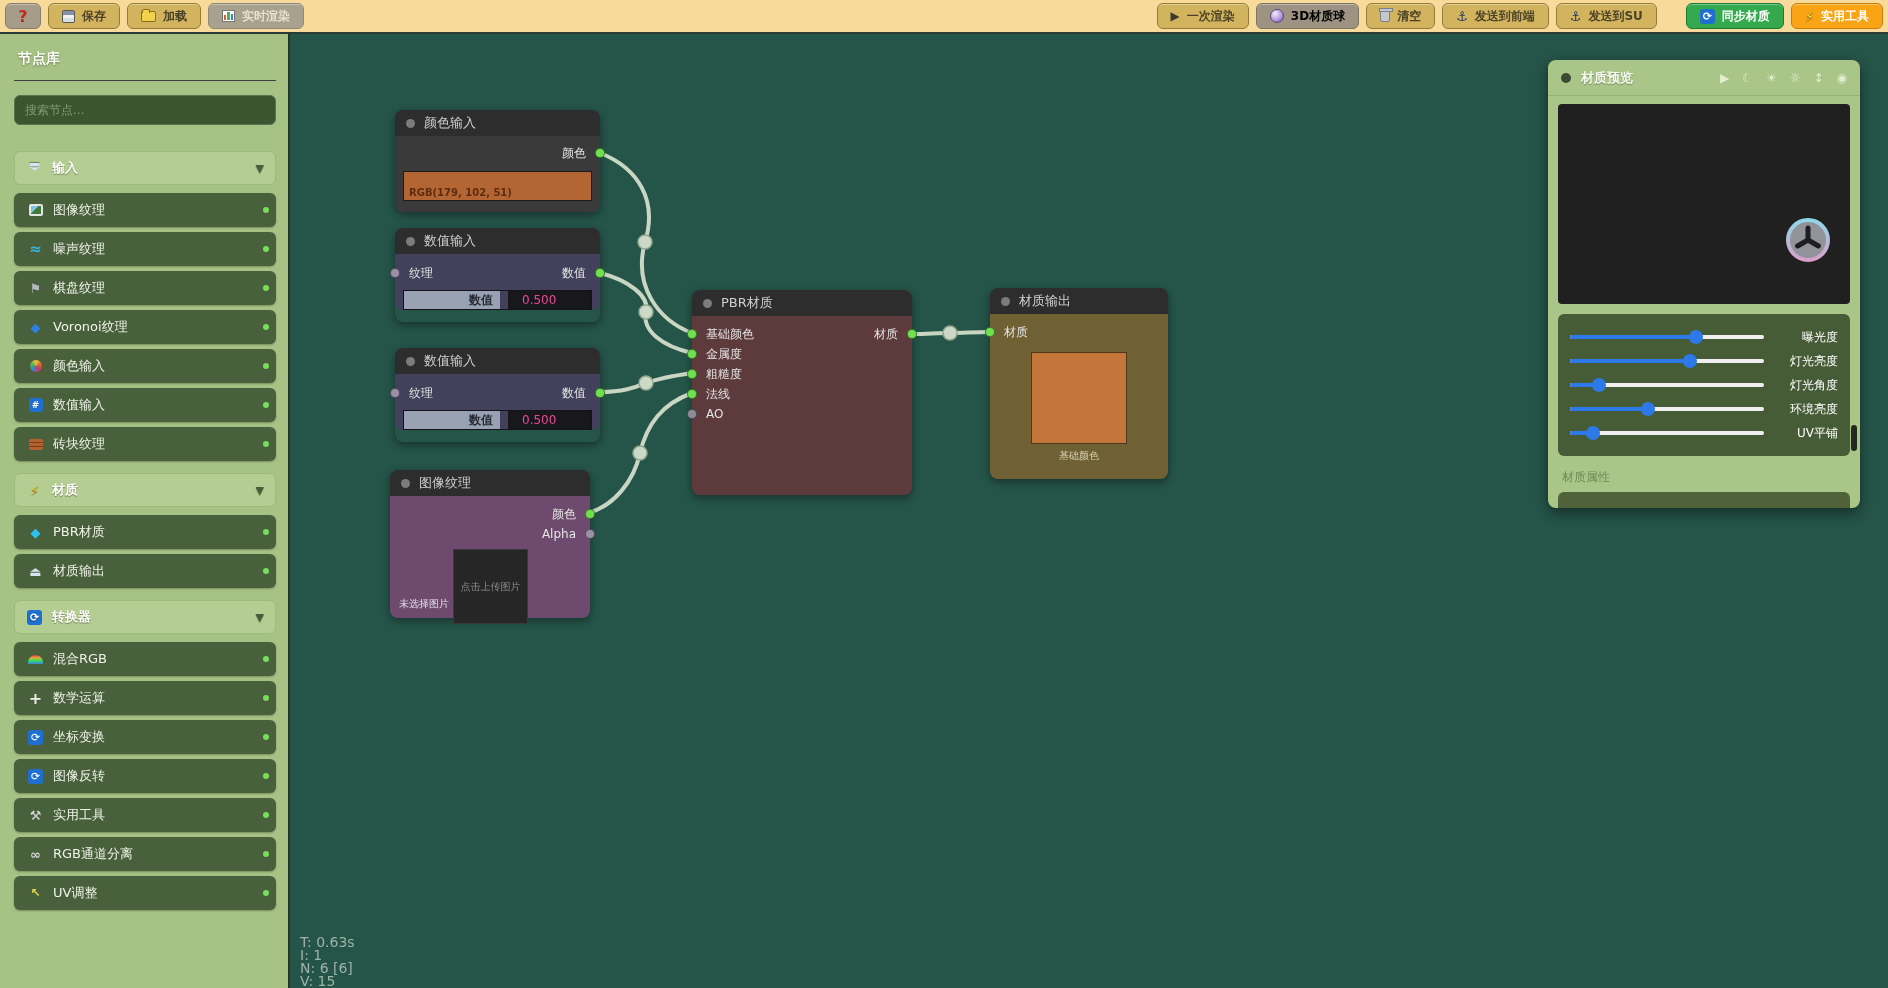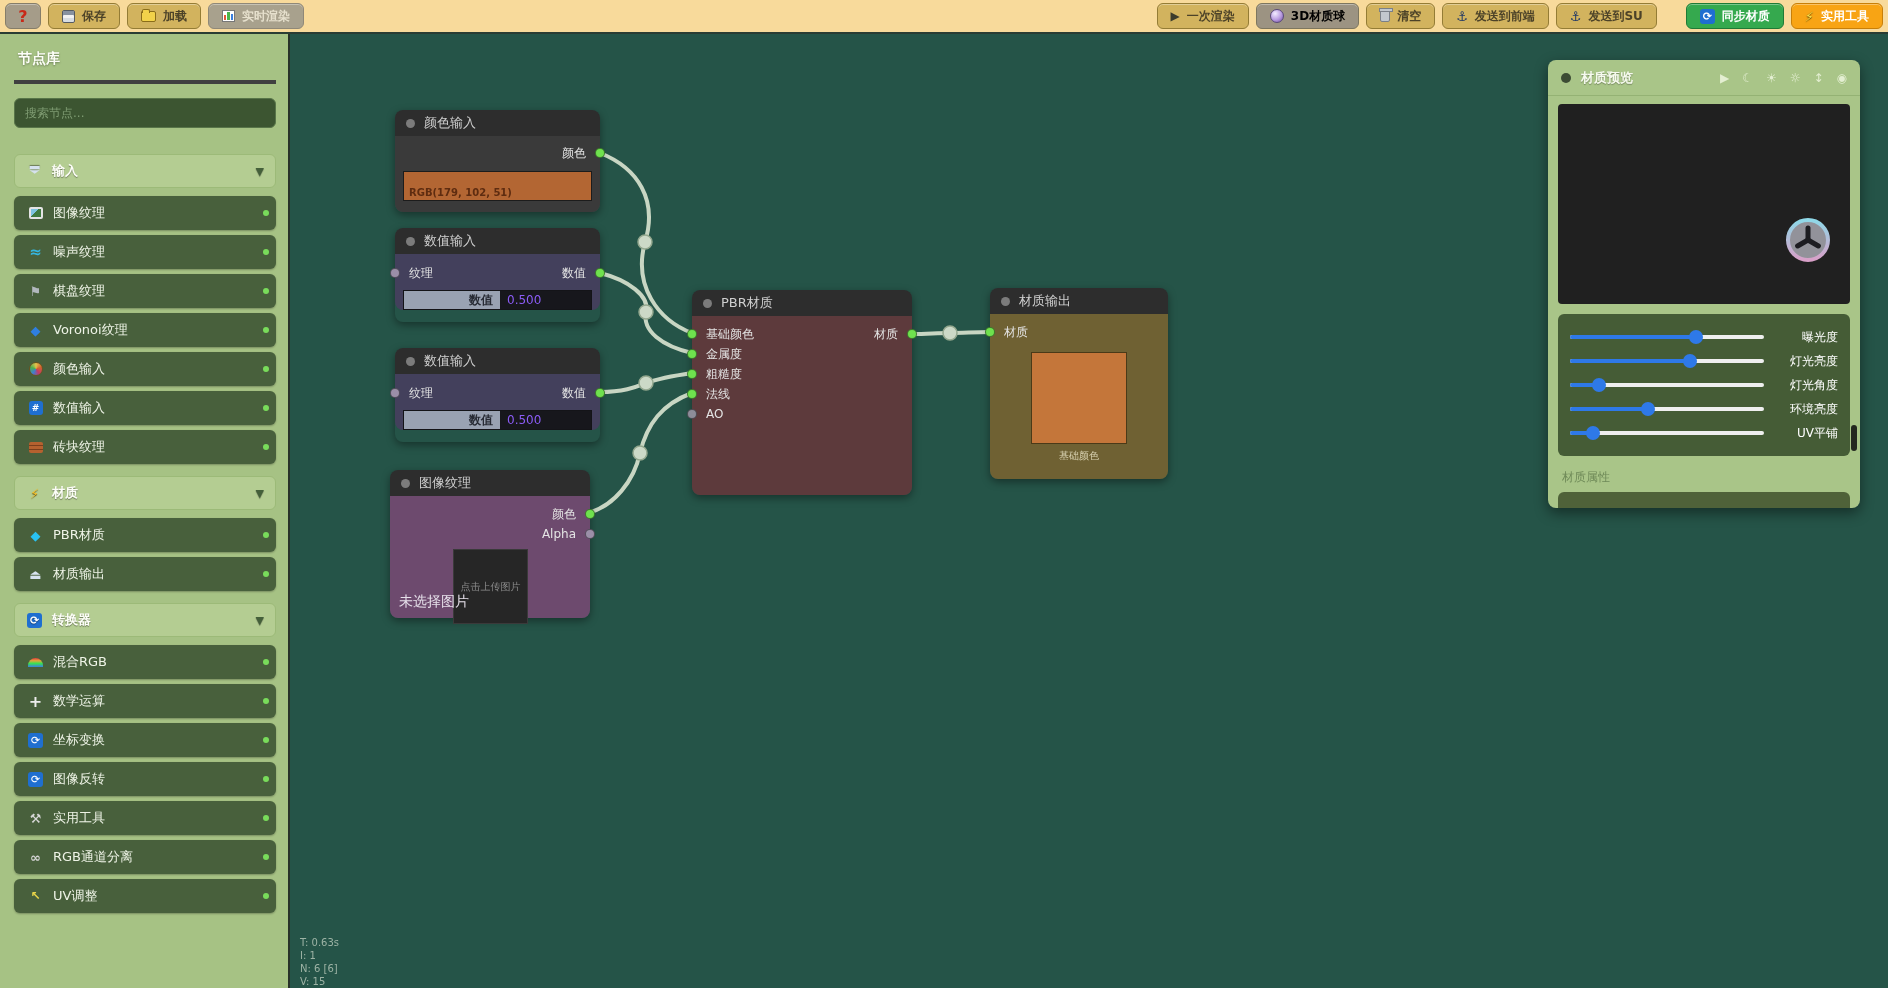--- a/index.html
+++ b/index.html
@@ -36,21 +36,21 @@
   .ic-trash{ width:10px; height:12px; background:#c2c8ce; border:1px solid #7a8088; border-radius:1px 1px 2px 2px; position:relative;}
   .ic-trash::before{ content:""; position:absolute; top:-3px; left:-2px; width:12px; height:2px; background:#c2c8ce; border:1px solid #7a8088;}
   .ic-send{ color:#243a66; font-size:13px;}
   .ic-syncsq{ width:15px; height:15px; background:#1f6fd0; border-radius:3px; color:#fff; font-size:11px;
     display:flex; align-items:center; justify-content:center;}
   .ic-bolt{ color:#ffe24a; text-shadow:0 0 1px #6a4a00, 0 1px 1px #6a4a00; font-size:13px;}
   
   .sidebar{ position:absolute; top:34px; left:0; width:290px; height:954px;
     background:#a6c284; border-right:2px solid #273229; z-index:50; padding:8px 12px 0 14px; overflow:hidden;}
   .sb-title{ color:#fdfef8; font-weight:bold; font-size:14px; padding:8px 4px 12px;
-    border-bottom:4px solid #404040; text-shadow:0 1px 2px rgba(0,0,0,.35);}
+    border-bottom:1px solid #404040; text-shadow:0 1px 2px rgba(0,0,0,.35);}
   .sb-search{ margin:14px 0; width:100%; height:30px; background:#3c5531; border:1px solid #587549;
     border-radius:6px; color:#cfe0c4; font-size:12px; padding:0 10px; font-family:inherit;}
   .sb-search::placeholder{ color:#7f9c72;}
   .sec-head{ display:flex; align-items:center; gap:9px; background:#b4cd92; border:1px solid #9cba78;
     border-radius:6px; height:34px; padding:0 11px; color:#fdfef8; font-weight:bold; font-size:13px;
     text-shadow:0 1px 1px rgba(0,0,0,.4); margin:12px 0 8px; cursor:default;}
   .chev{ margin-left:auto; color:#44603a; font-size:11px;}
   .node-item{ display:flex; align-items:center; gap:9px; background:#48603c; border-radius:6px; height:34px;
     padding:0 18px 0 13px; color:#eef3e6; font-size:13px; margin-bottom:5px; position:relative;
     box-shadow:0 1px 2px rgba(0,0,0,.28); cursor:default;}
@@ -91,29 +91,29 @@
   .prow.right{ justify-content:flex-end;}
   .port{ width:10px; height:10px; border-radius:50%; position:absolute; top:50%;
     transform:translateY(-50%); border:1px solid rgba(0,0,0,.45); cursor:crosshair;}
   .port.in{ left:-5px;} .port.out{ right:-5px;}
   .port.g{ background:#6fe14e;} .port.gr{ background:#8d8d99;} .port.pu{ background:#9b8fa8;}
   .swatch{ margin:7px 8px 10px; height:30px; border:1px solid #1c1c1c; display:flex;
     align-items:flex-end; padding:2px 5px; font-size:10px; color:#5e2c10; font-weight:bold; cursor:pointer;}
   .vrow{ display:flex; margin:6px 8px 12px; height:20px; border:1px solid #141418; cursor:text;}
   .vlabel{ background:#99a2b2; color:#272b34; flex:0 0 96px; text-align:right; padding-right:7px;
     font-weight:bold; font-size:12px; line-height:18px;}
-  .vvalue{ background:#17171c; color:#8b5cf6; flex:1; padding-left:7px; font-size:12px; line-height:18px;}
+  .vvalue{ background:#17171c; color:#ec4899; flex:1; padding-left:14px; font-size:12px; line-height:18px;margin-left:8px;}
   .upload{ position:absolute; left:63px; top:53px; width:75px; height:75px; background:#262626;
     border:1px solid #3a3a3a; display:flex; align-items:center; justify-content:center;
     color:#8b8b8b; font-size:10px; cursor:pointer;}
-  .imgstatus{ position:absolute; left:9px; bottom:7px; font-size:14px; color:#e6e0ea;}
+  .imgstatus{ position:absolute; left:9px; bottom:7px; font-size:10px; color:#e6e0ea;}
   .mprev{ width:96px; height:92px; margin:10px auto 0; border:1px solid #4a3a18;}
   .mcap{ text-align:center; font-size:10px; color:#d9d2b2; margin-top:5px;}
   
-  .stats{ position:absolute; left:300px; top:936px; z-index:8; font-size:10px;
+  .stats{ position:absolute; left:300px; top:936px; z-index:8; font-size:14px;
     color:#9db3a5; line-height:13px;}
   
   .panel{ position:absolute; left:1548px; top:60px; width:312px; height:448px; background:#a9c588;
     border-radius:8px; z-index:40; box-shadow:0 5px 14px rgba(0,0,0,.45); overflow:hidden;}
   .p-head{ height:36px; display:flex; align-items:center; gap:10px; padding:0 13px;
     border-bottom:1px solid #94b274;}
   .p-title{ color:#f6faee; font-weight:bold; font-size:13px; text-shadow:0 1px 1px rgba(0,0,0,.3);}
   .p-dot{ width:10px; height:10px; border-radius:50%; background:#3c4c34;}
   .p-icons{ margin-left:auto; display:flex; gap:13px; color:#e4efd2; font-size:12px;}
   .p-icons span{ cursor:pointer;}

